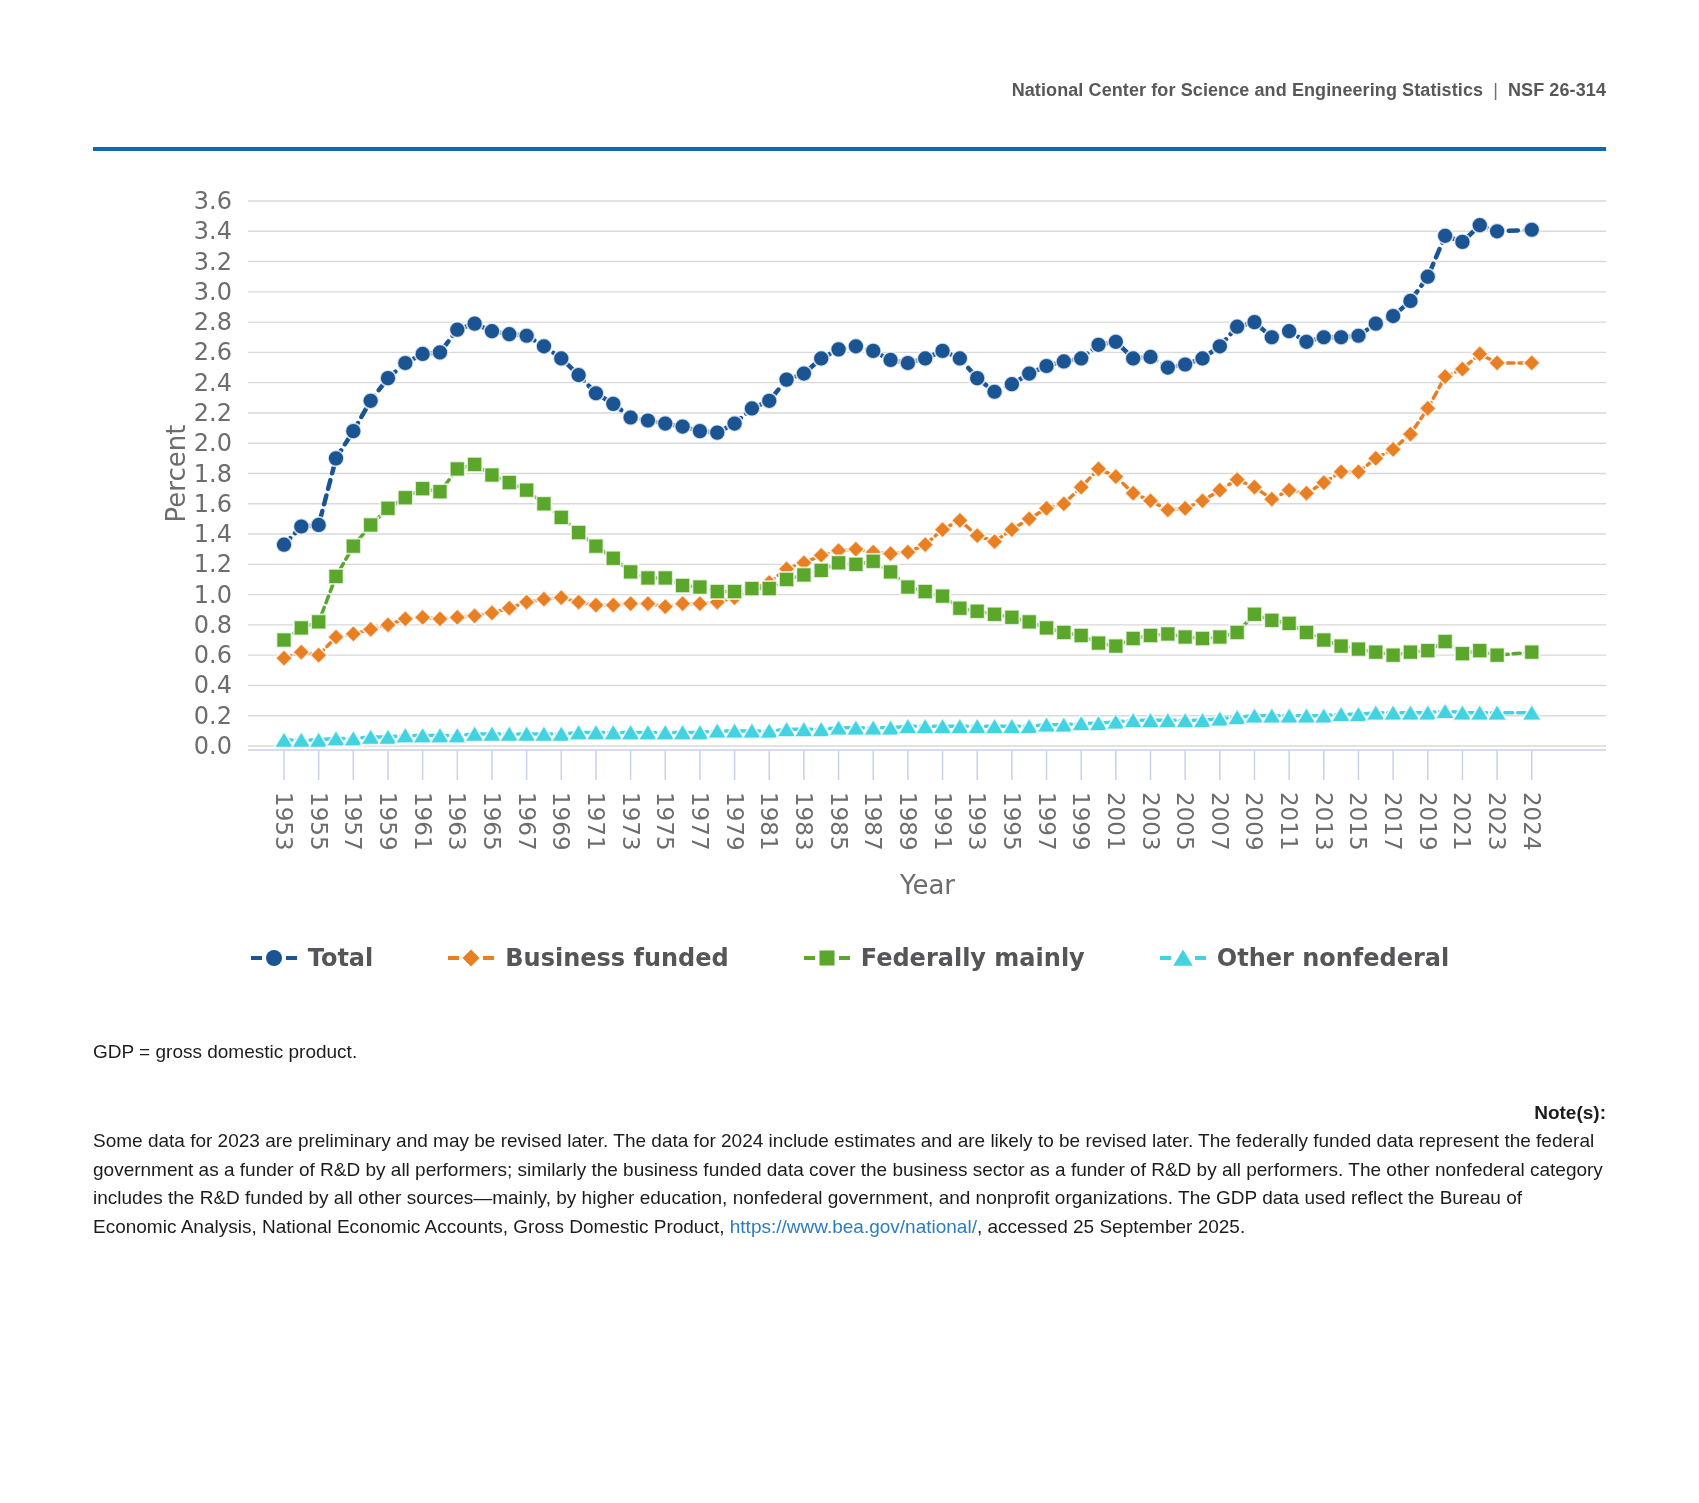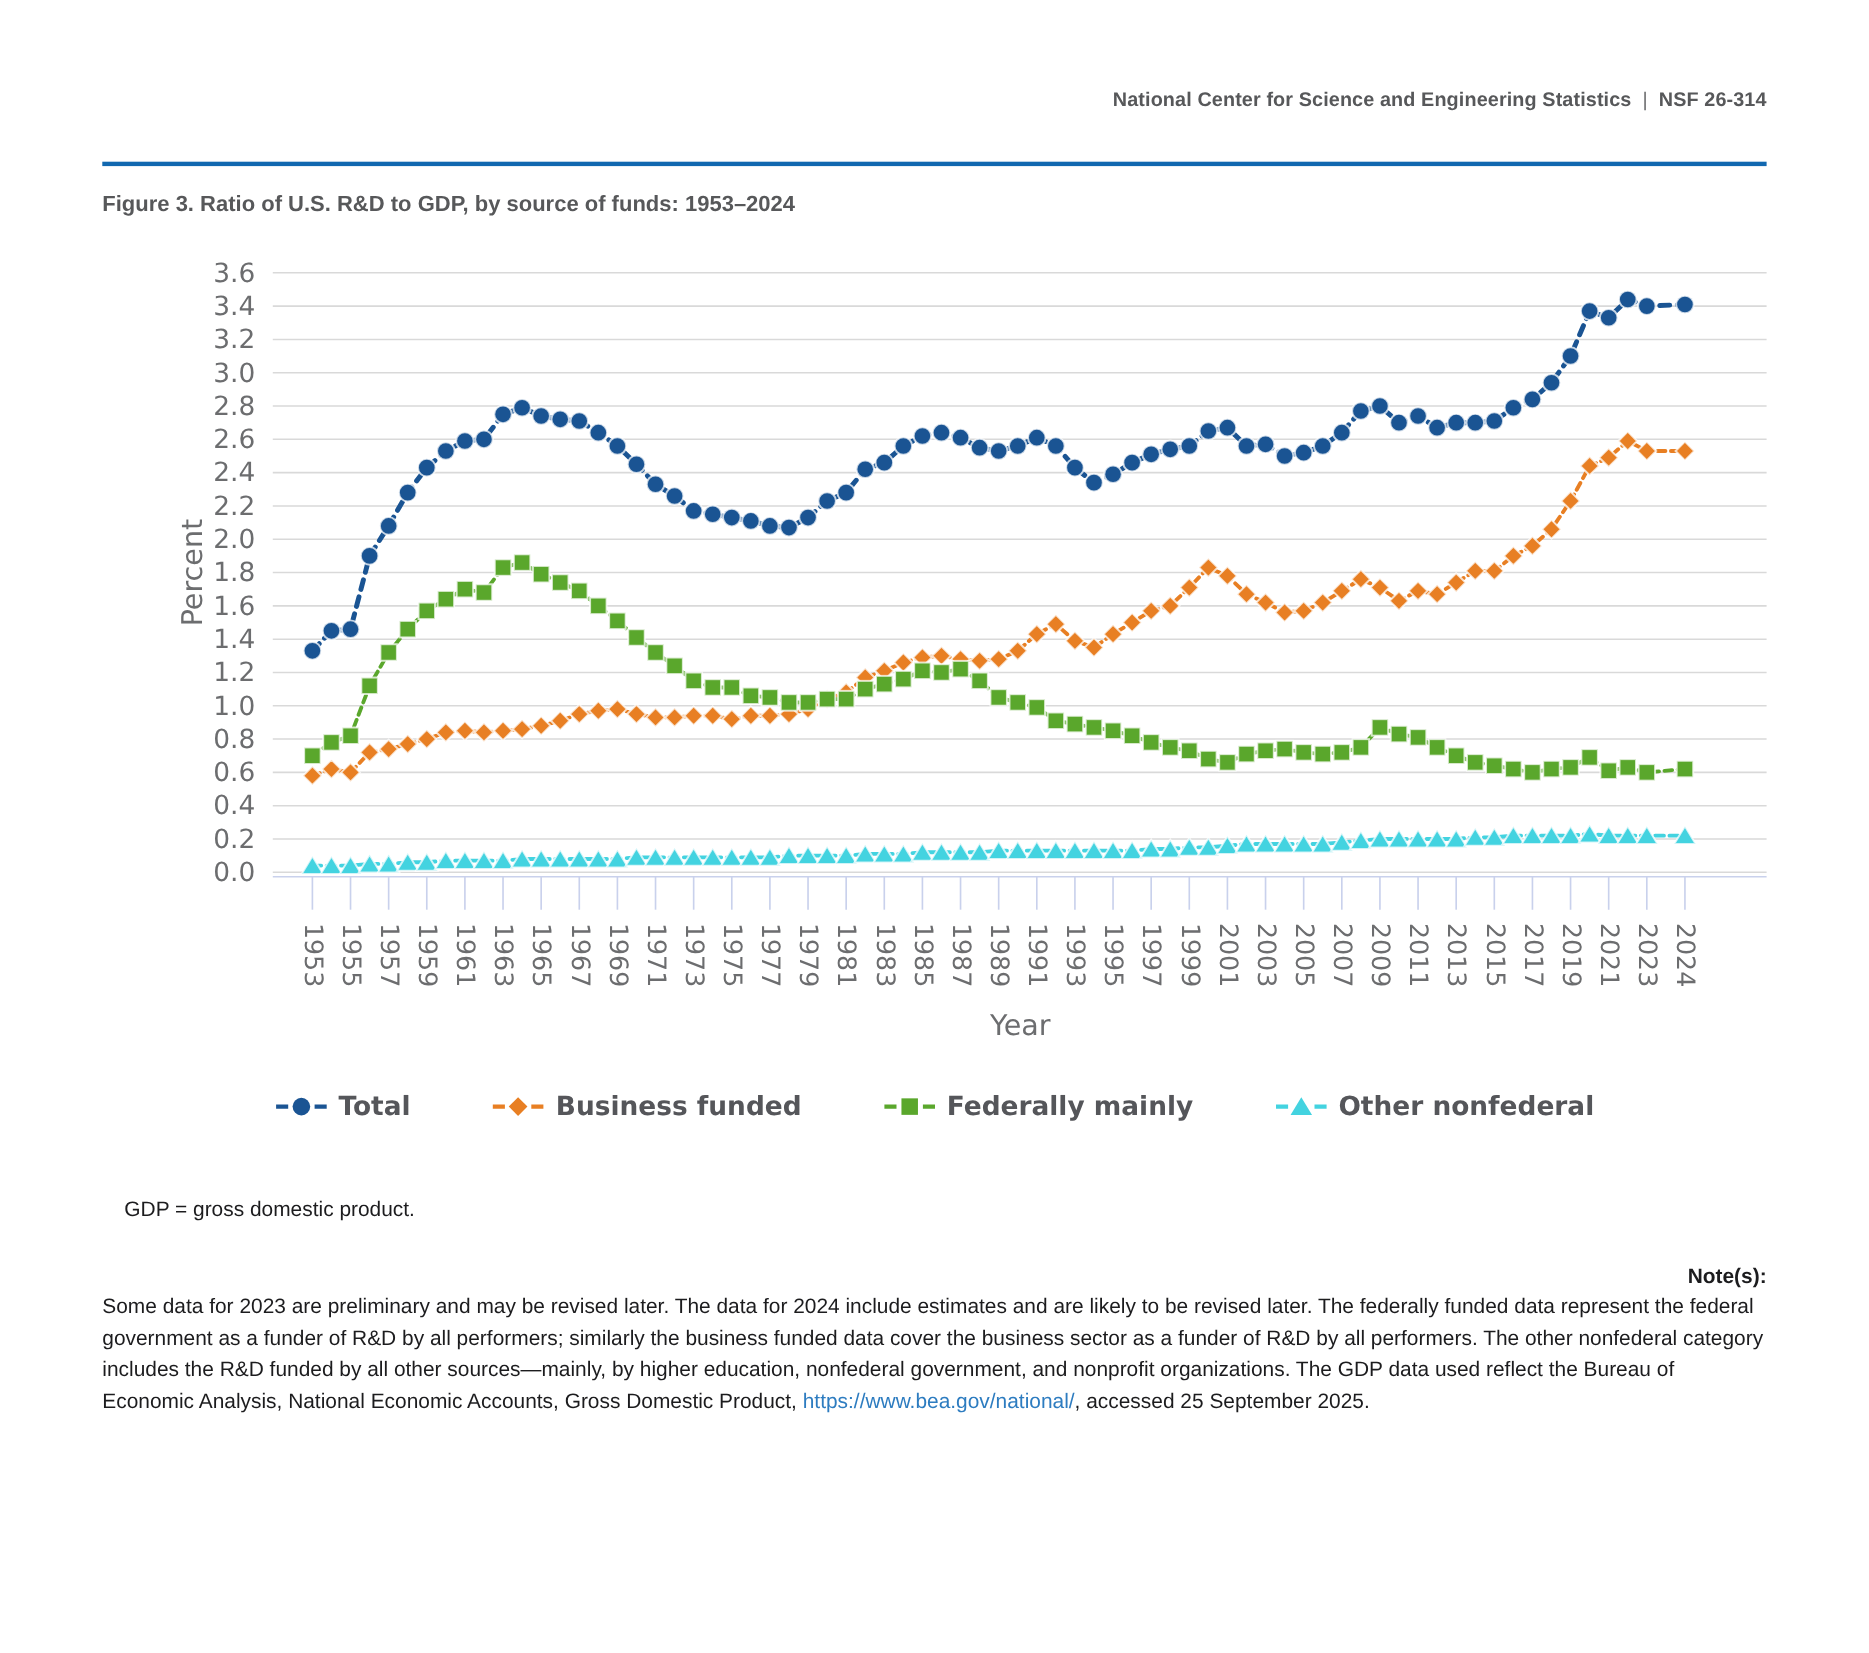--- a/index.html
+++ b/index.html
@@ -9,35 +9,34 @@
   .kicker .sep{margin:0 10px;font-weight:400;color:#6e6f71;}
   .rule{height:4px;background:#1168b0;margin-top:46px;}
   .fig-title{font-size:20px;font-weight:700;color:#57585a;margin-top:24px;}
   .chart-wrap{margin-top:8px;}
   svg text{font-family:"DejaVu Sans","Liberation Sans",sans-serif;}
   .legend{display:flex;justify-content:center;align-items:flex-end;gap:74px;margin-top:16px;}
   .legend-item{display:flex;align-items:center;gap:10px;}
   .legend-label{font-size:24px;font-weight:700;color:#55565a;font-family:"DejaVu Sans","Liberation Sans",sans-serif;}
   .footer{margin-top:66px;font-size:19px;color:#1c1c1e;line-height:1.5;}
   .footer p{margin:0;}
-  .footer .gdp{margin-bottom:32px;margin-left:20px;}
+  .footer .gdp{margin-bottom:32px;}
   .footer .label{font-weight:700;text-align:right;}
   .footer .block{margin-bottom:30px;}
   .footer a{color:#2d7cc0;text-decoration:none;}
   .footer i{font-style:italic;}
 </style>
 </head>
 <body>
 
 <div class="page">
   <div class="kicker">
     <span>National Center for Science and Engineering Statistics</span><span class="sep">|</span><span>NSF 26-314</span>
   </div>
   <div class="rule"></div>
-  <div class="fig-title">Figure 3. Ratio of U.S. R&amp;D to GDP, by source of funds: 1953–2024</div>
 
   <div class="chart-wrap">
     <svg id="chart-svg" width="1513" height="765" viewBox="93 0 1513 765" xmlns="http://www.w3.org/2000/svg">
         <line x1="248" x2="1607" y1="587" y2="587" stroke="#d9d9d9" stroke-width="1.4"></line>
         <text x="232" y="587" text-anchor="end" dominant-baseline="central" font-size="24" fill="#6c6d6f">0.0</text>
         <line x1="248" x2="1607" y1="556.7222222222222" y2="556.7222222222222" stroke="#d9d9d9" stroke-width="1.4"></line>
         <text x="232" y="556.7222222222222" text-anchor="end" dominant-baseline="central" font-size="24" fill="#6c6d6f">0.2</text>
         <line x1="248" x2="1607" y1="526.4444444444445" y2="526.4444444444445" stroke="#d9d9d9" stroke-width="1.4"></line>
         <text x="232" y="526.4444444444445" text-anchor="end" dominant-baseline="central" font-size="24" fill="#6c6d6f">0.4</text>
         <line x1="248" x2="1607" y1="496.16666666666663" y2="496.16666666666663" stroke="#d9d9d9" stroke-width="1.4"></line>

